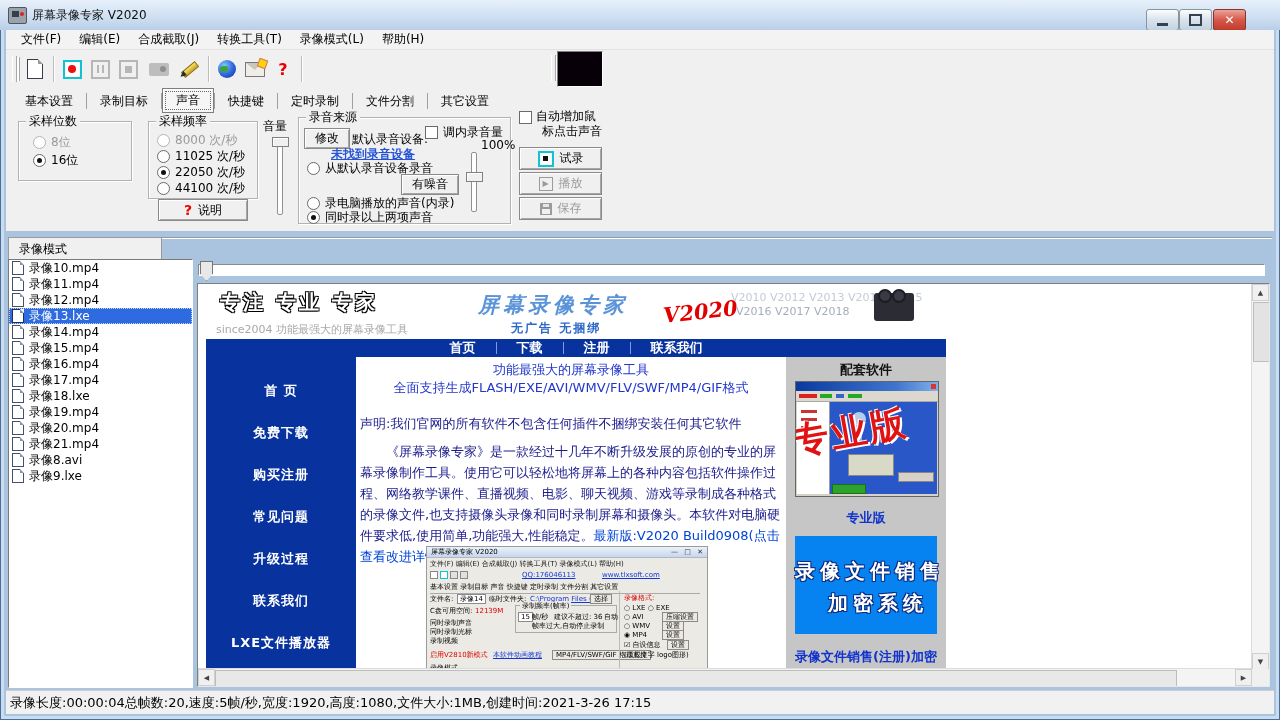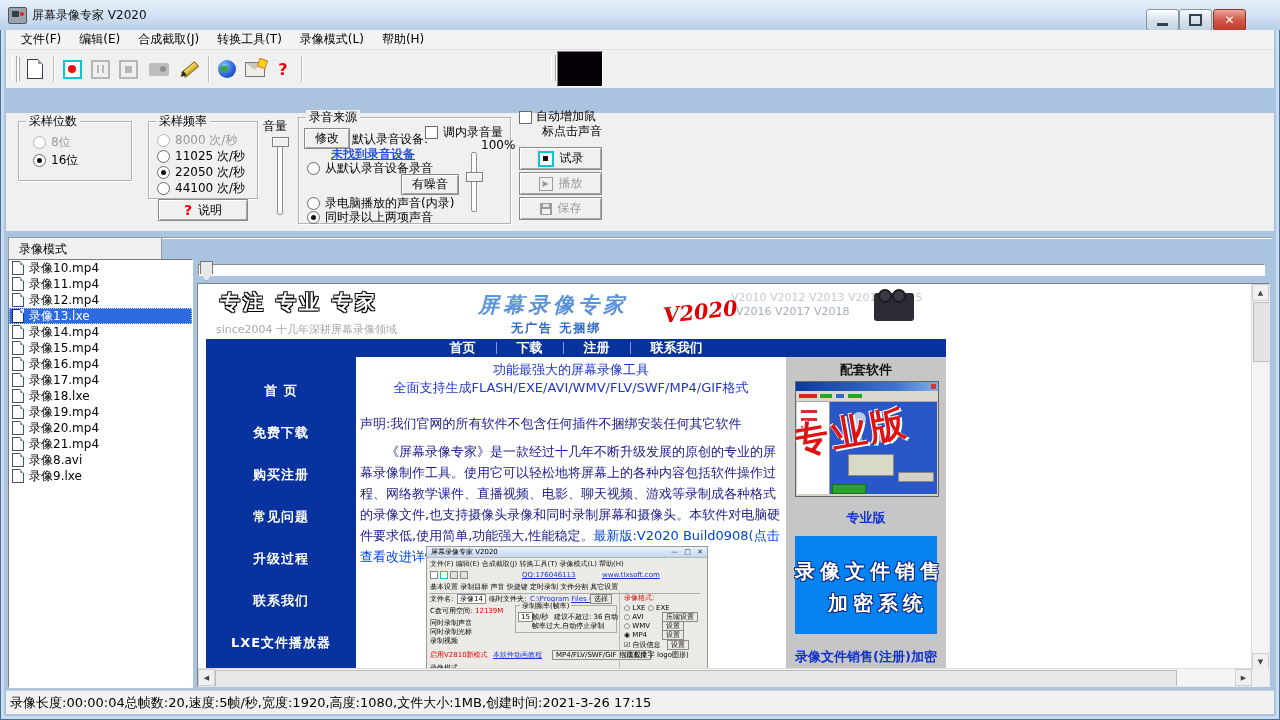--- a/index.html
+++ b/index.html
@@ -192,20 +192,35 @@
         <span class="i-mail"></span>
       </div>
     <div class="tbtn">
         <span class="i-help">?</span>
       </div>
     <div class="tsep"></div>
   </div>
   <div class="grip abs" style="left:545px;top:55px;"></div>
   <div class="abs preview"></div>
 
+  <div class="abs tabstrip">
+    <span class="tab">基本设置</span>
+      <span class="tabsep"></span>
+    <span class="tab">录制目标</span>
+      <span class="tabsep"></span>
+    <span class="tab active">声音</span>
+      <span class="tabsep"></span>
+    <span class="tab">快捷键</span>
+      <span class="tabsep"></span>
+    <span class="tab">定时录制</span>
+      <span class="tabsep"></span>
+    <span class="tab">文件分割</span>
+      <span class="tabsep"></span>
+    <span class="tab">其它设置</span>
+  </div>
 
   <div class="abs settings">
 
     <div class="grp" style="left:12px;top:8px;width:112px;height:58px;">
       <span class="lg">采样位数</span>
       <label class="radio disabled" style="left:14px;top:12px;">
           <span class="rdot"></span>
           <span>8位</span>
         </label>
       <label class="radio checked" style="left:14px;top:30px;">
@@ -357,21 +372,21 @@
 
   <div class="abs seek">
     <div class="seektrack"></div>
     <div class="seekthumb"></div>
   </div>
 
   <div class="abs browser">
     <div class="page">
 
       <span class="abs outline-txt" style="left:14px;top:0px;font-size:20px;font-weight:bold;letter-spacing:3px;">专注 专业 专家</span>
-      <span class="abs" style="left:10px;top:33px;font-size:11px;color:#a8a8a8;">since2004  十几年深耕屏幕录像领域</span>
+      <span class="abs" style="left:10px;top:33px;font-size:11px;color:#a8a8a8;">since2004  功能最强大的屏幕录像工具</span>
       <span class="abs" style="left:272px;top:2px;font-size:21px;font-style:italic;font-weight:bold;color:#5a93d8;letter-spacing:4px;font-family:'DejaVu Serif','Liberation Serif',serif;">屏幕录像专家</span>
       <span class="abs" style="left:305px;top:31px;font-size:12px;font-weight:bold;color:#2d68c8;letter-spacing:2px;">无广告 无捆绑</span>
       <span class="abs" style="left:457px;top:10px;font-size:21px;font-weight:bold;font-style:italic;color:#e00000;transform:rotate(-6deg);font-family:'DejaVu Serif','Liberation Serif',serif;">V2020</span>
       <span class="abs" style="left:525px;top:2px;font-size:11px;color:#c2cbd8;">V2010 V2012 V2013 V2014 V2015</span>
       <span class="abs" style="left:530px;top:16px;font-size:11px;color:#a3aebc;">V2016 V2017 V2018</span>
       <span class="abs" style="left:530px;top:48px;font-size:16px;color:#a3aebc;">V2019 我们一直在努力</span>
       <span class="abs" style="left:668px;top:4px;width:40px;height:28px;background:#2c2c34;border-radius:3px;">
           <i class="abs" style="left:4px;top:-4px;width:10px;height:10px;border-radius:50%;background:#3a3a44;border:2px solid #1c1c22;"></i>
           <i class="abs" style="left:18px;top:-4px;width:10px;height:10px;border-radius:50%;background:#3a3a44;border:2px solid #1c1c22;"></i>
           <i class="abs" style="right:-7px;top:7px;border:7px solid transparent;border-left:8px solid #2c2c34;"></i>

